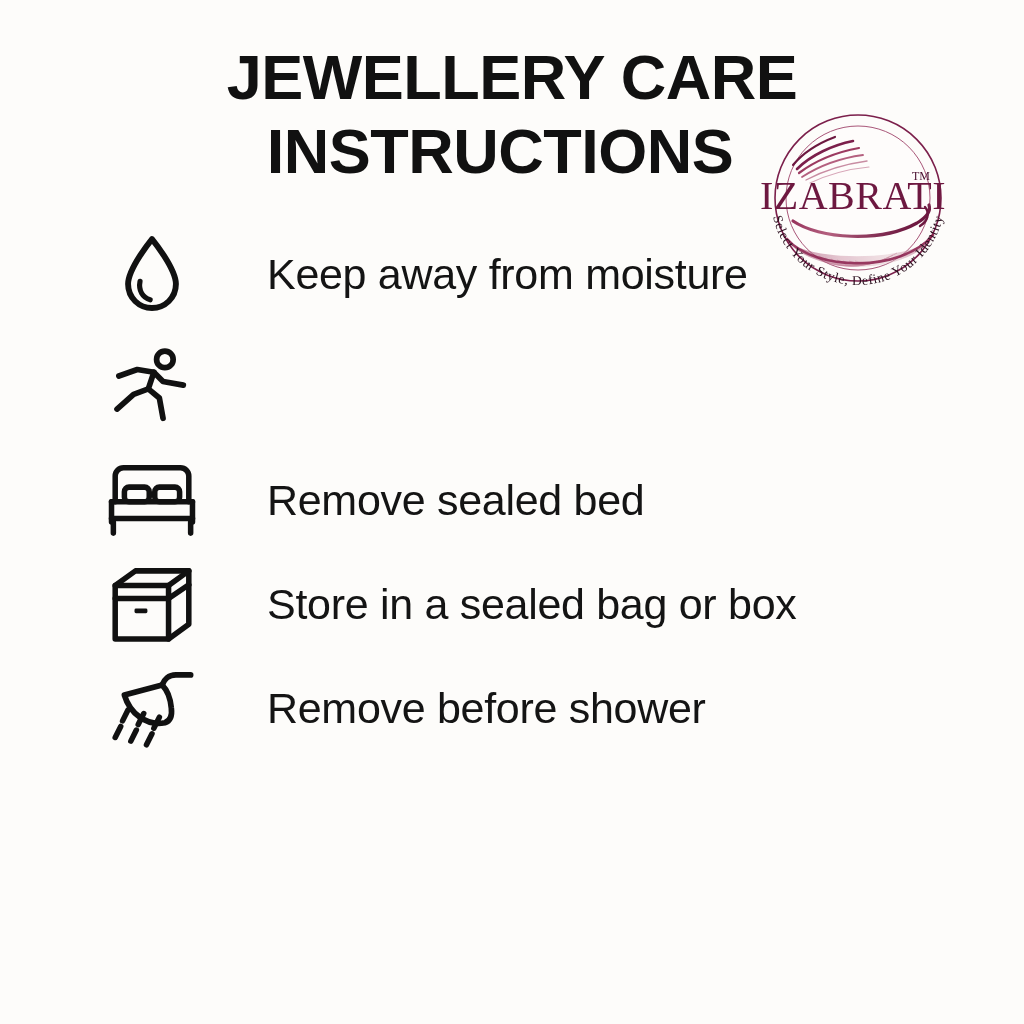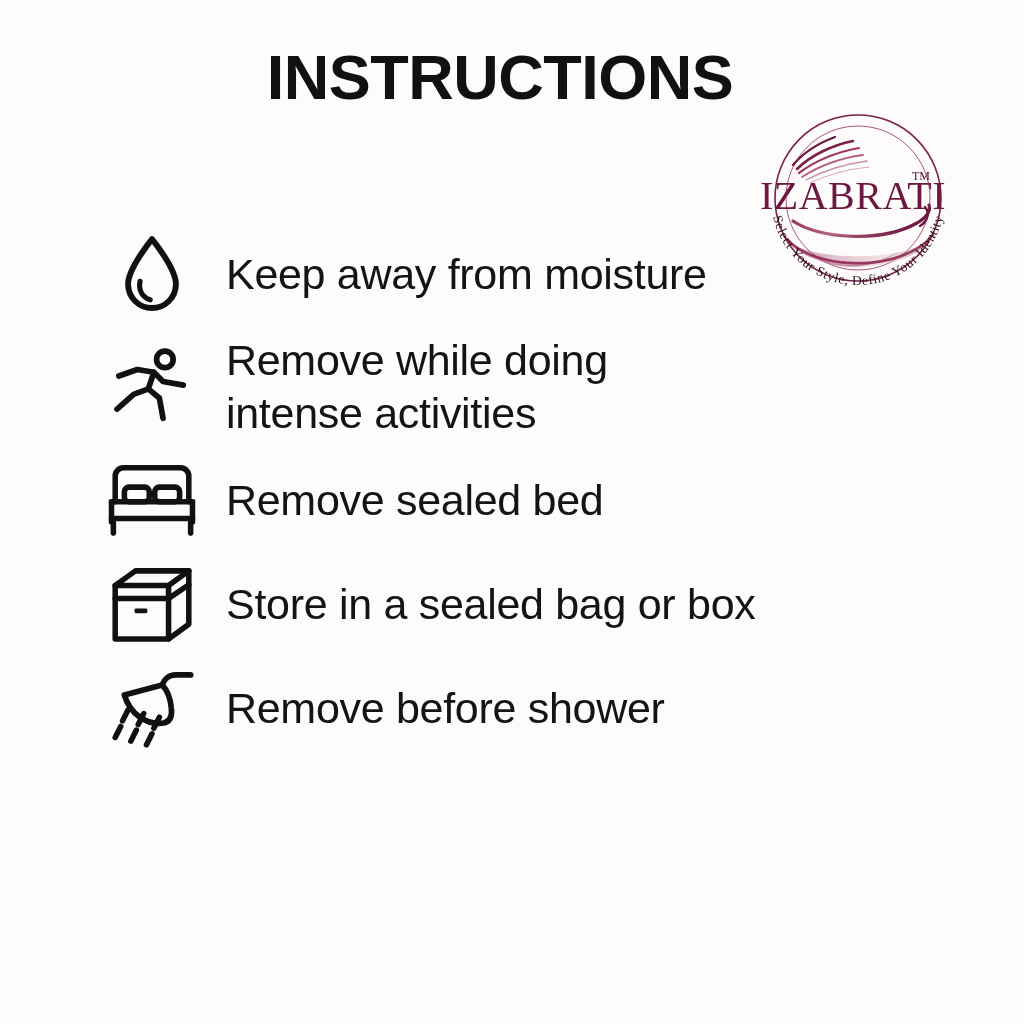--- a/index.html
+++ b/index.html
@@ -62,20 +62,21 @@
     left: 0;
     top: 222px;
     width: 1024px;
   }
   .care-row {
     position: relative;
     display: flex;
     align-items: center;
     min-height: 100px;
     padding-left: 100px;
+    gap: 41px;
   }
   .care-row.tall { min-height: 122px; }
 
   .row-icon {
     flex: 0 0 auto;
     width: 104px;
     height: 104px;
     display: flex;
     align-items: center;
     justify-content: center;
@@ -96,20 +97,21 @@
     letter-spacing: -0.3px;
     white-space: pre-line;
   }
 </style>
 </head>
 <body>
 
 <div id="card">
 
   <div id="title-block">
+    <span class="title-line line1">JEWELLERY CARE</span>
     <span class="title-line line2">INSTRUCTIONS</span>
   </div>
 
   <div id="logo">
     <svg viewBox="0 0 218 190" xmlns="http://www.w3.org/2000/svg">
       <defs>
         <linearGradient id="swooshTop" x1="0" y1="0" x2="1" y2="0">
           <stop offset="0%" stop-color="#d79fb4"></stop>
           <stop offset="45%" stop-color="#7b1f4b"></stop>
           <stop offset="100%" stop-color="#b2紫" stop-opacity="0"></stop>
@@ -185,22 +187,20 @@
 
     <div class="care-row tall">
       <div class="row-icon">
         <svg viewBox="0 0 100 100" fill="none" stroke="#111" stroke-width="6.2" stroke-linecap="round" stroke-linejoin="round">
           <circle cx="64" cy="20" r="9"></circle>
           <path d="M14 38 L34 31 L52 34 L62 44 L84 48"></path>
           <path d="M52 34 L46 52 L58 62 L62 84"></path>
           <path d="M46 52 L30 58 L12 74"></path>
         </svg>
       </div>
-      <div class="row-text">Remove while doing
-intense activities</div>
     </div>
 
 
     <div class="care-row">
       <div class="row-icon">
         <svg viewBox="0 0 100 100" fill="none" stroke="#111" stroke-width="6" stroke-linecap="round" stroke-linejoin="round">
           <path d="M10 52 L10 24 C10 19 14 15 19 15 L81 15 C86 15 90 19 90 24 L90 52"></path>
           <rect x="20" y="36" width="27" height="16" rx="5"></rect>
           <rect x="53" y="36" width="27" height="16" rx="5"></rect>
           <path d="M6 52 L94 52"></path>

